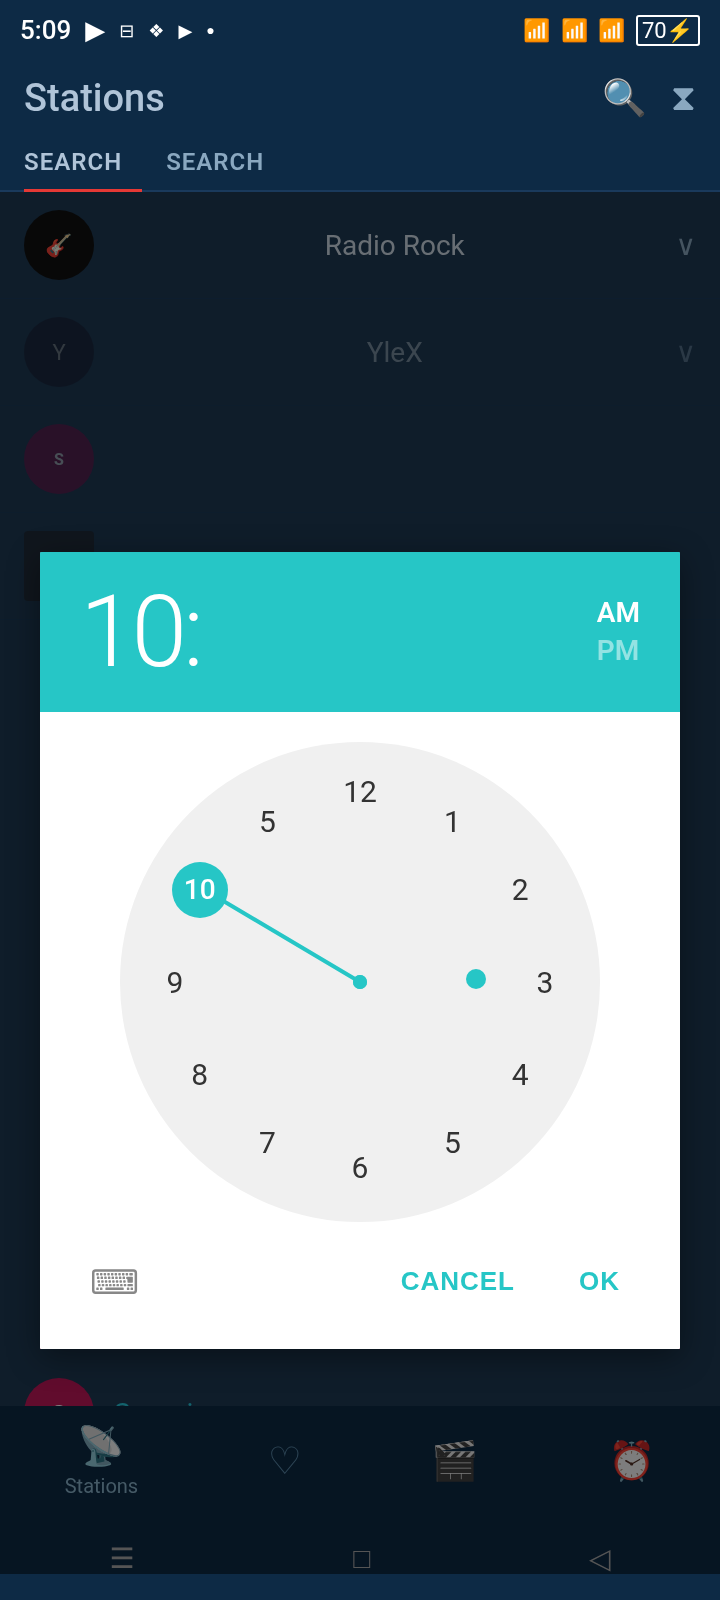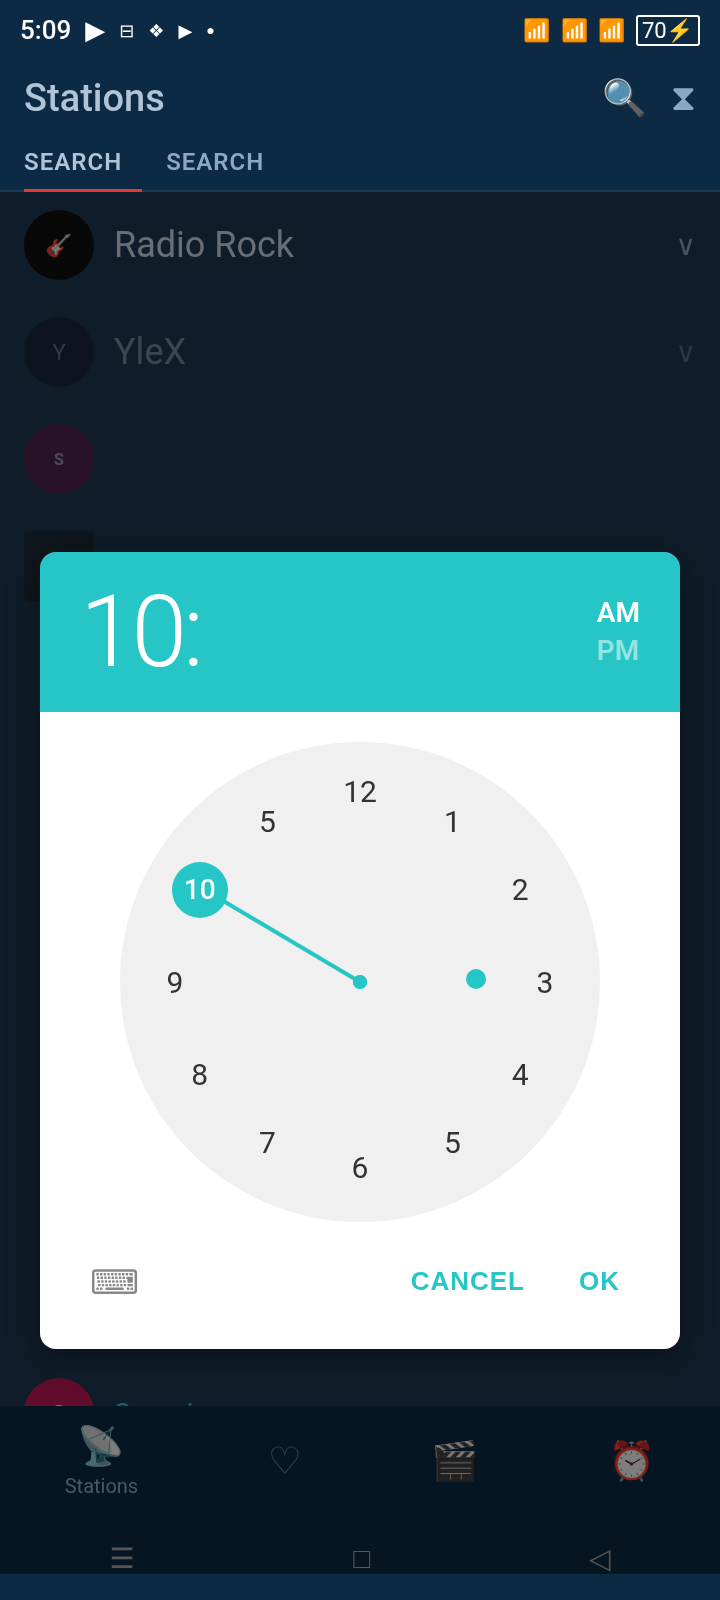--- a/index.html
+++ b/index.html
@@ -110,22 +110,23 @@
       border-radius: 50%;
       background: #111;
       margin-right: 20px;
       flex-shrink: 0;
       display: flex;
       align-items: center;
       justify-content: center;
     }
     .station-name {
       color: #d0dde8;
-      font-size: 36px;
+      font-size: 28px;
       flex: 1;
+      text-align: center;
     }
     .chevron {
       color: #8aa8c0;
       font-size: 28px;
     }
 
     
     .station-row-faded {
       opacity: 0.5;
     }
@@ -184,21 +185,21 @@
       z-index: 10;
     }
 
     
     .dialog {
       position: absolute;
       top: 360px;
       left: 40px;
       width: 640px;
       background: #be185d;
-      border-radius: 16px;
+      border-radius: 1px;
       overflow: hidden;
       z-index: 20;
       box-shadow: 0 8px 32px rgba(0,0,0,0.4);
     }
 
     .dialog-header {
       background: #26c6c6;
       padding: 30px 40px 30px 40px;
       display: flex;
       align-items: center;
@@ -292,21 +293,21 @@
       justify-content: space-between;
       padding: 16px 30px 24px 30px;
       background: #fff;
     }
     .keyboard-icon {
       font-size: 34px;
       color: #888;
     }
     .dialog-actions {
       display: flex;
-      gap: 34px;
+      gap: 44px;
     }
     .dialog-btn {
       font-size: 26px;
       font-weight: 700;
       color: #26c6c6;
       background: none;
       border: none;
       cursor: pointer;
       letter-spacing: 1px;
       padding: 8px 10px;

